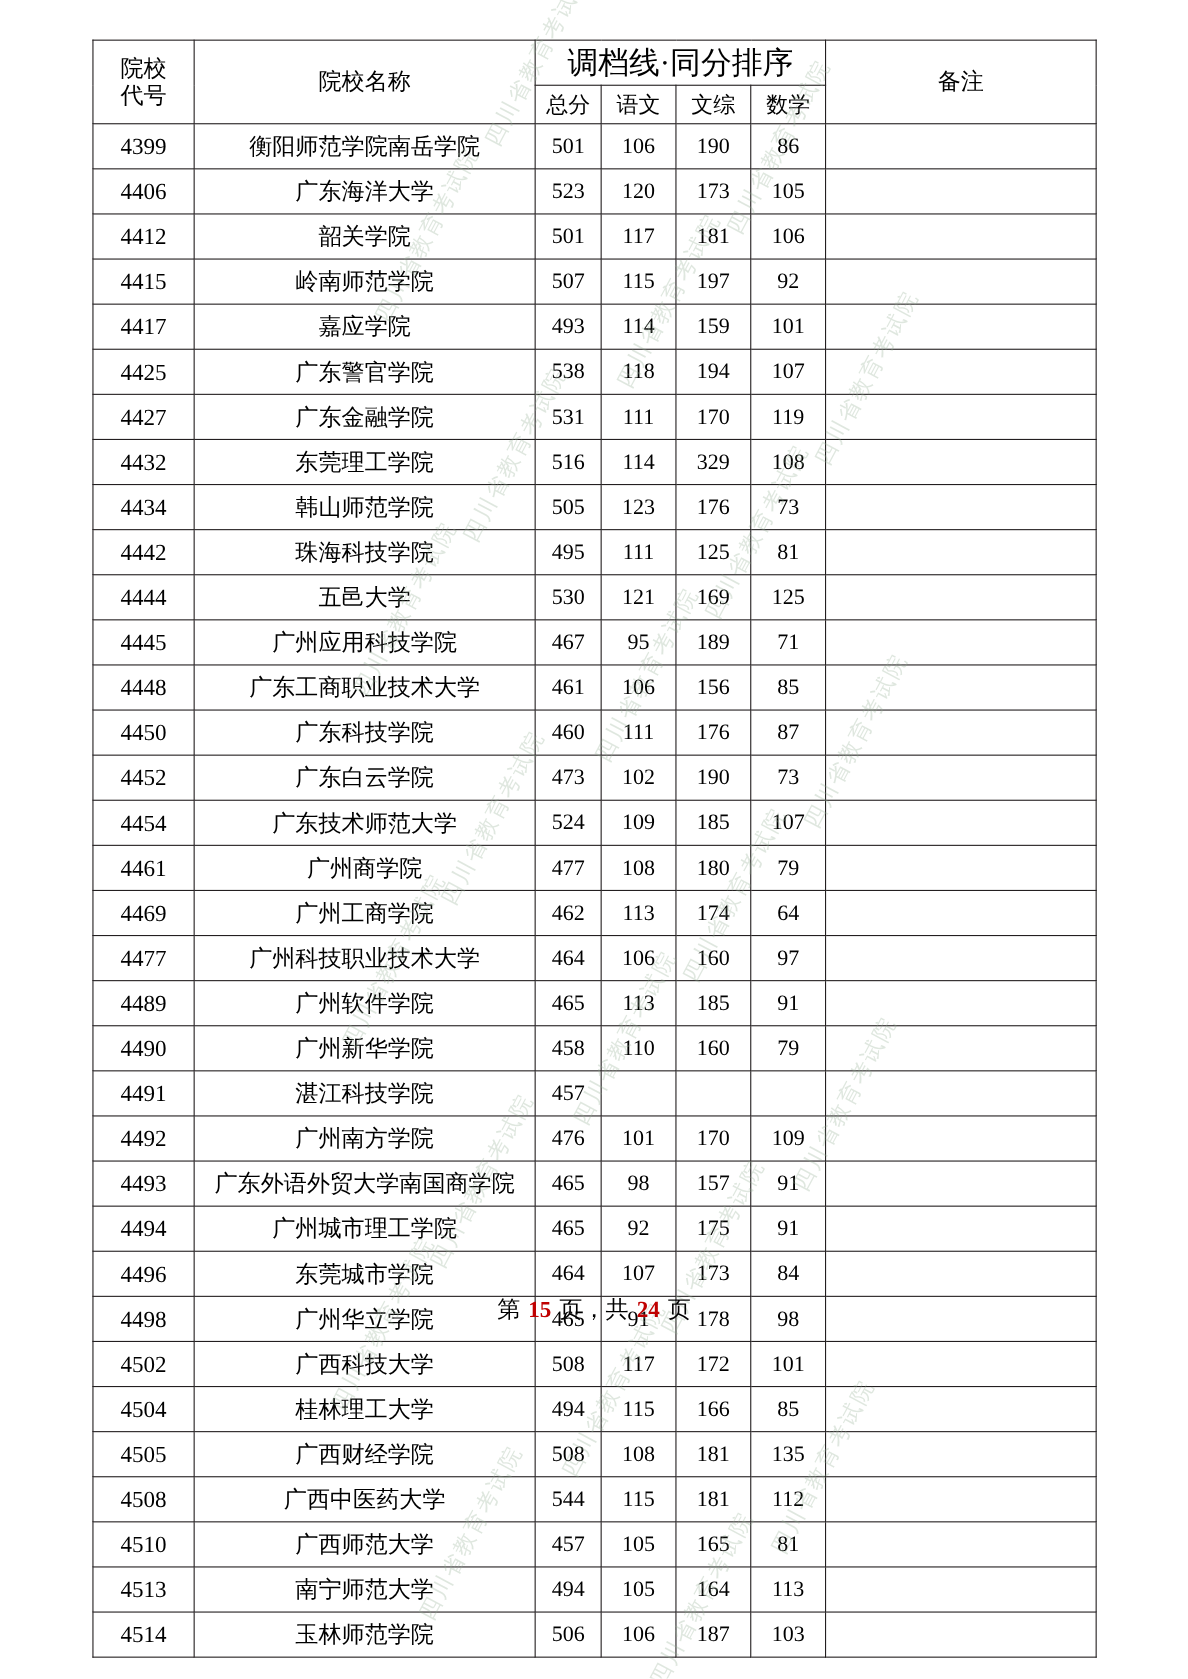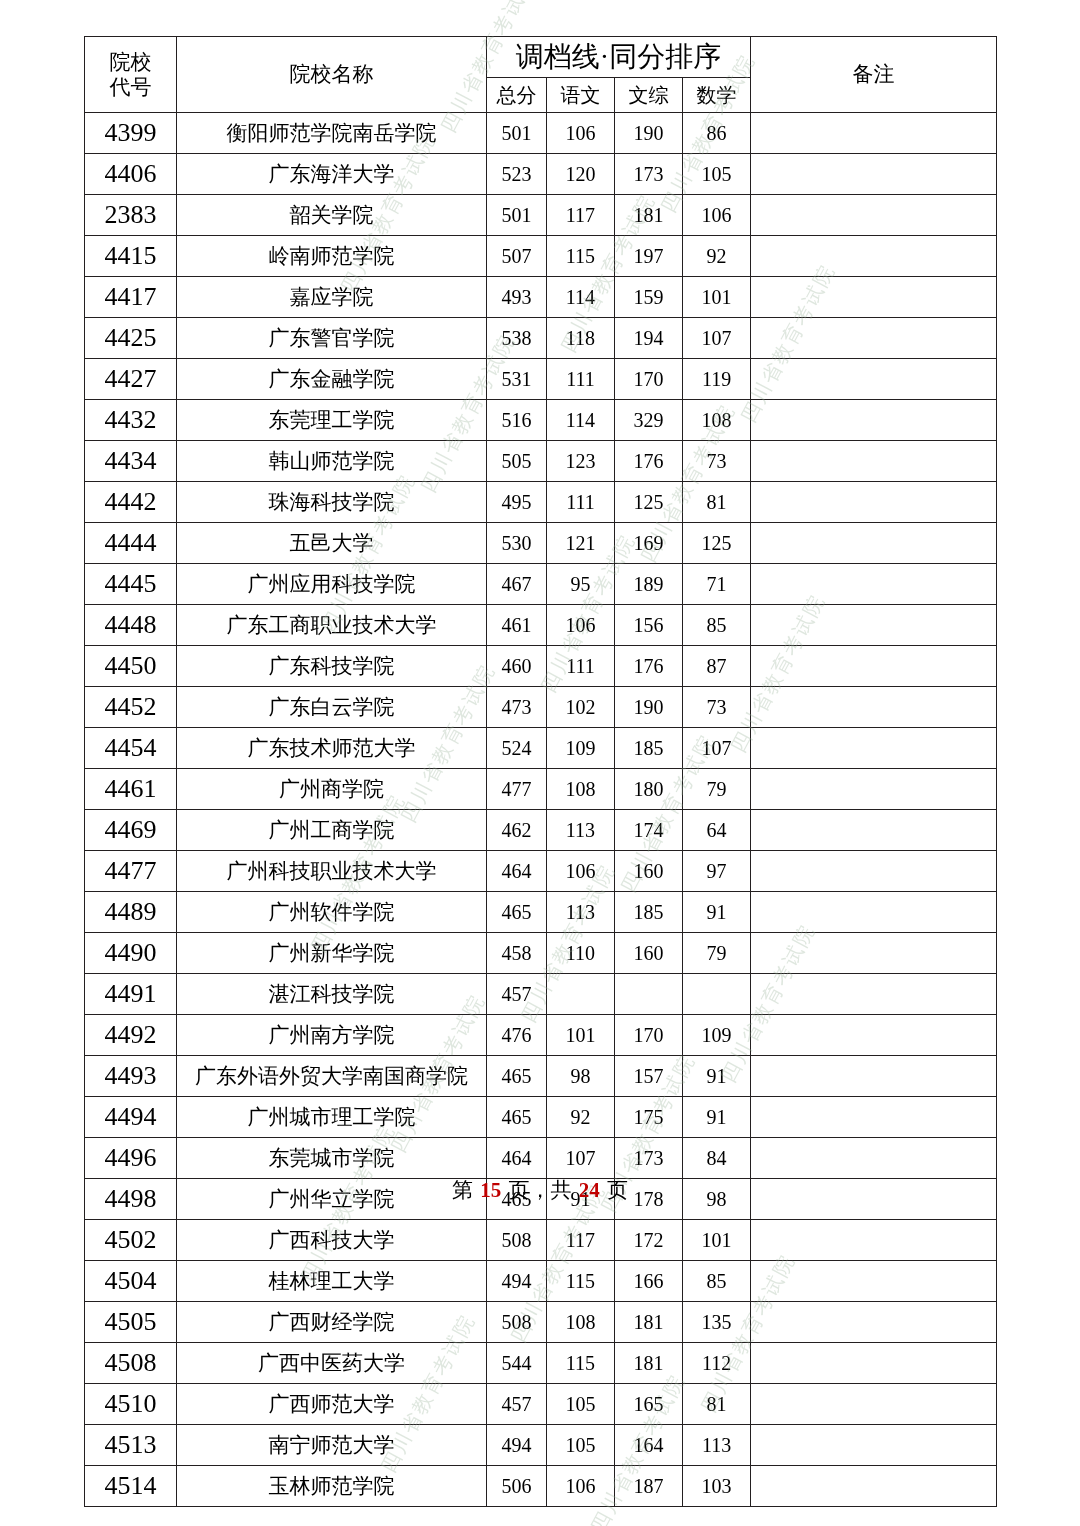--- a/index.html
+++ b/index.html
@@ -61,21 +61,21 @@
   }
   .hdr-group {
     font-size: 28px;
     height: 40px;
   }
   .hdr-sub {
     font-size: 20px;
     height: 34px;
   }
   td.code {
-    font-size: 26px;
+    font-size: 21px;
     height: 40px;
     font-family: Liberation Serif, serif;
   }
   td.name {
     font-size: 21px;
   }
   td.num {
     font-size: 20px;
   }
   td.note {
@@ -150,21 +150,21 @@
         <tr>
           <td class="code">4406</td>
           <td class="name">广东海洋大学</td>
           <td class="num">523</td>
           <td class="num">120</td>
           <td class="num">173</td>
           <td class="num">105</td>
           <td class="note"></td>
         </tr>
         <tr>
-          <td class="code">2383</td>
+          <td class="code">4412</td>
           <td class="name">韶关学院</td>
           <td class="num">501</td>
           <td class="num">117</td>
           <td class="num">181</td>
           <td class="num">106</td>
           <td class="note"></td>
         </tr>
         <tr>
           <td class="code">4415</td>
           <td class="name">岭南师范学院</td>

